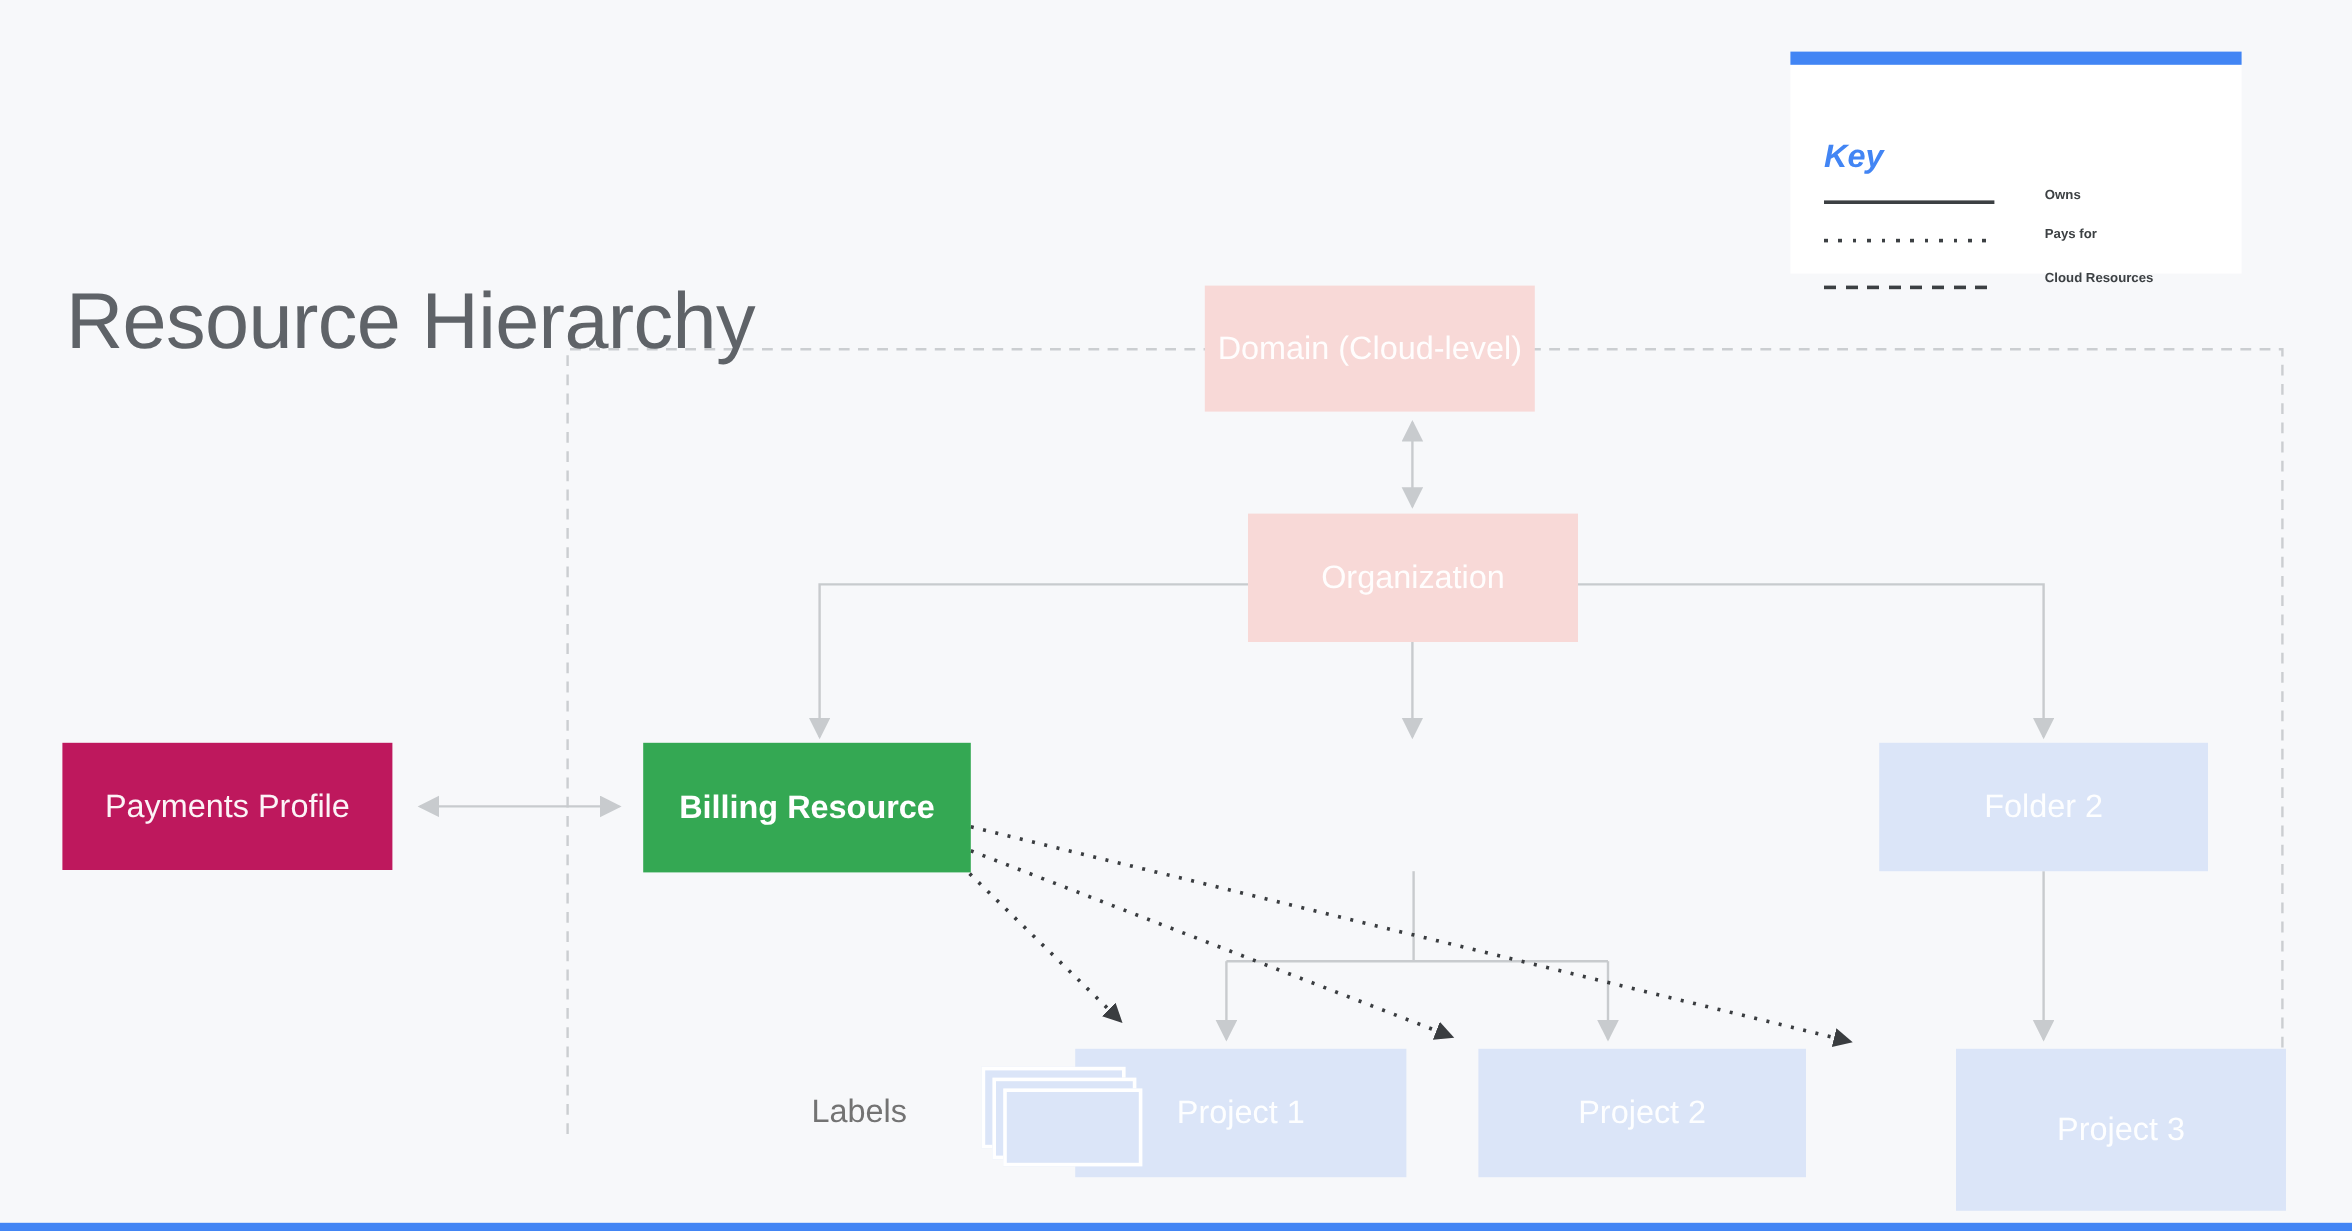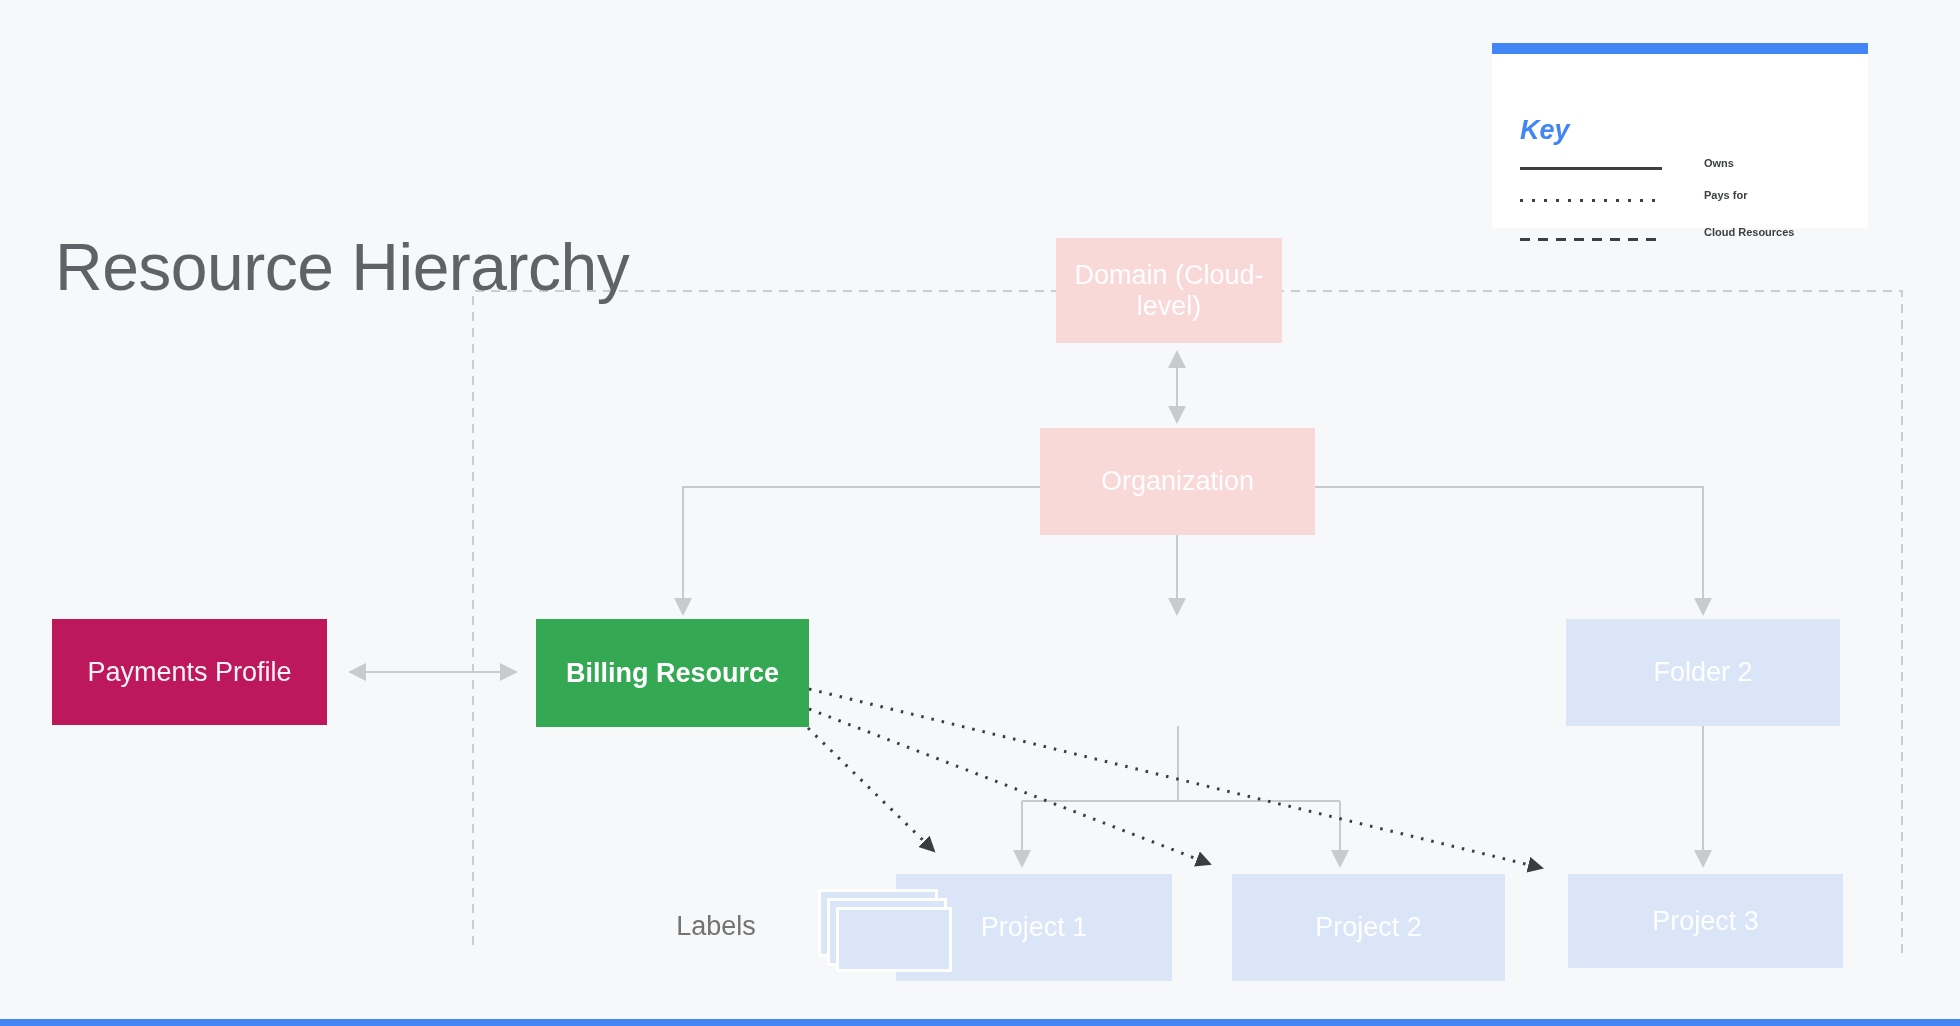--- a/index.html
+++ b/index.html
@@ -73,28 +73,28 @@
     <line x1="1340" y1="801" x2="1340" y2="866" stroke="#c8cbce" stroke-width="2" marker-end="url(#ag)"></line>
     <line x1="1703" y1="726" x2="1703" y2="866" stroke="#c8cbce" stroke-width="2" marker-end="url(#ag)"></line>
 
     <line x1="808" y1="728" x2="934" y2="851" stroke="#3a3d40" stroke-width="3" stroke-dasharray="2.5 8" marker-end="url(#ab)"></line>
     <line x1="809" y1="709" x2="1210" y2="864" stroke="#3a3d40" stroke-width="3" stroke-dasharray="2.5 8" marker-end="url(#ab)"></line>
     <line x1="809" y1="689" x2="1542" y2="868" stroke="#3a3d40" stroke-width="3" stroke-dasharray="2.5 8" marker-end="url(#ab)"></line>
   </svg>
 
   <div class="page-title">Resource Hierarchy</div>
 
-  <div class="node pink" style="left:1056px;top:238px;width:226px;height:105px">Domain (Cloud-level)</div>
+  <div class="node pink" style="left:1004px;top:238px;width:275px;height:105px">Domain (Cloud-level)</div>
   <div class="node pink" style="left:1040px;top:428px;width:275px;height:107px">Organization</div>
   <div class="node cream" style="left:52px;top:619px;width:275px;height:106px">Payments Profile</div>
   <div class="node green" style="left:536px;top:619px;width:273px;height:108px">Billing Resource</div>
   <div class="node blue" style="left:1566px;top:619px;width:274px;height:107px">Folder 2</div>
   <div class="node blue" style="left:896px;top:874px;width:276px;height:107px">Project 1</div>
   <div class="node blue" style="left:1232px;top:874px;width:273px;height:107px">Project 2</div>
-  <div class="node blue" style="left:1568px;top:874px;width:275px;height:94px">Project 3</div>
+  <div class="node blue" style="left:1630px;top:874px;width:275px;height:135px">Project 3</div>
 
   <div class="labels-caption">Labels</div>
   <div>
     <div class="card" style="left:818px;top:889px;width:114px;height:62px"></div>
     <div class="card" style="left:827px;top:898px;width:114px;height:62px"></div>
     <div class="card" style="left:836px;top:907px;width:110px;height:59px"></div>
   </div>
 
   <div class="key-box">
     <div class="key-accent"></div>

